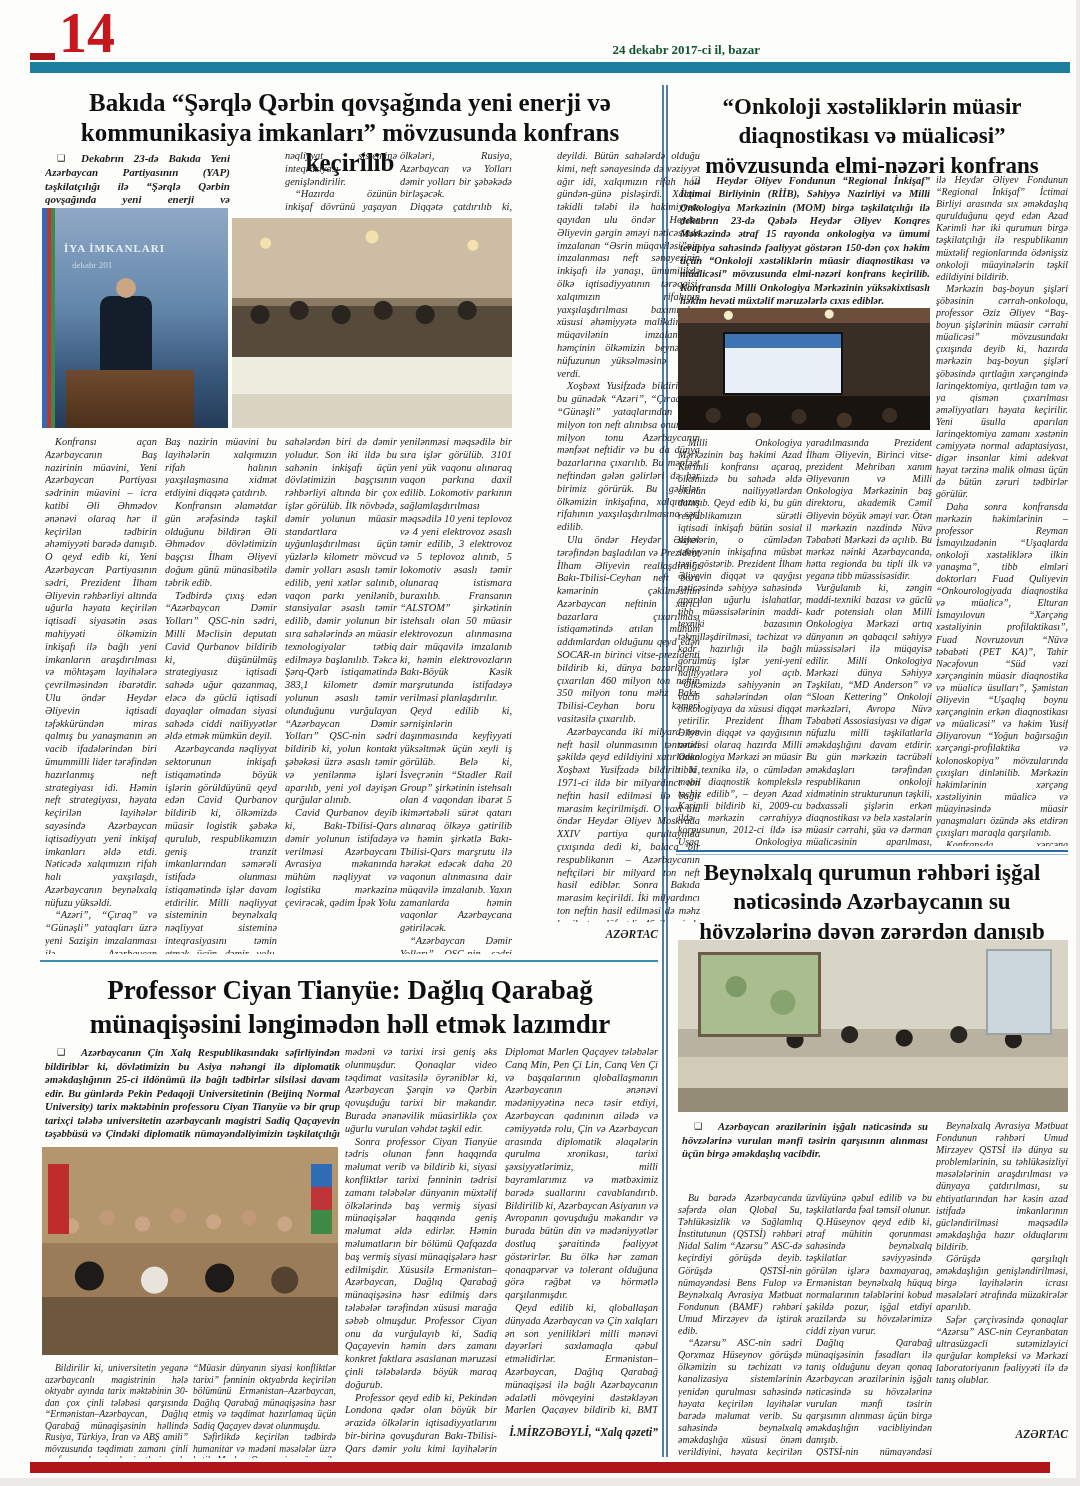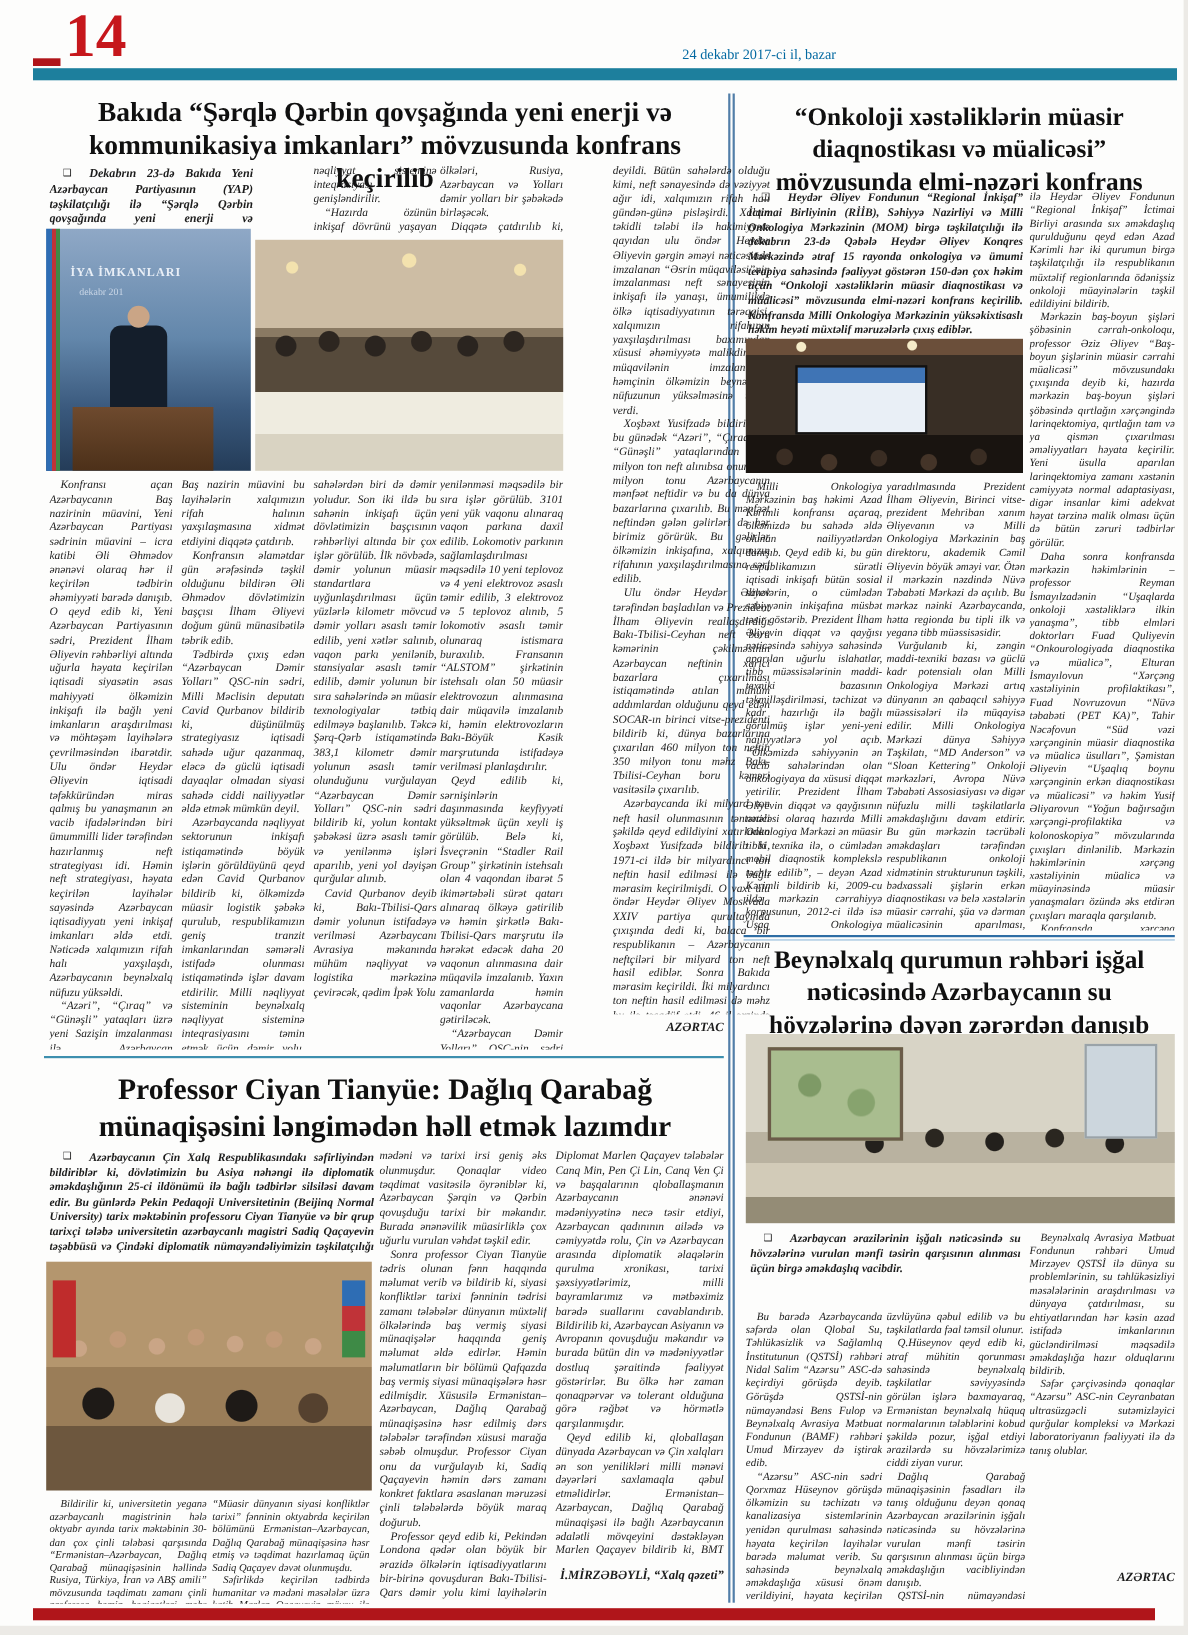--- a/index.html
+++ b/index.html
@@ -3,21 +3,21 @@
 <meta charset="utf-8">
 <style>
   html,body{margin:0;padding:0;background:#dedcd7;}
   .page{position:relative;width:1080px;height:1486px;background:#fdfdfc;margin:0 auto;
         font-family:"Liberation Serif",serif;color:#1c1c1c;overflow:hidden;}
   .abs{position:absolute;}
   
   .pagenum{font-weight:bold;color:#c6171c;font-size:56px;line-height:1;background:#fdfdfc;padding:0 4px;}
   .teal-bar{background:#1d7f9d;}
   .red-dash{background:#b0151a;}
-  .dateline{color:#0369a1;font-weight:normal;font-size:13px;white-space:nowrap;}
+  .dateline{color:#14532d;font-weight:bold;font-size:13px;white-space:nowrap;}
   .masthead{color:#cb1f24;font-weight:bold;font-size:28px;letter-spacing:1px;white-space:nowrap;}
   
   .headline{font-weight:bold;text-align:center;color:#101010;}
   .h-energy{font-size:25px;line-height:1.2;}
   .h-right{font-size:23px;line-height:1.28;}
   .h-prof{font-size:27px;line-height:1.25;}
   
   .lead{font-weight:bold;font-style:italic;text-align:justify;overflow:hidden;}
   .lead .mark{font-style:normal;font-family:"DejaVu Sans",sans-serif;font-size:9px;
               display:inline-block;margin:0 16px 0 12px;transform:translateY(-1px);}
@@ -231,20 +231,21 @@
       <p>“Azərsu” ASC-nin sədri Qorxmaz Hüseynov görüşdə ölkəmizin su təchizatı və kanalizasiya sistemlərinin yenidən qurulması sahəsində həyata keçirilən layihələr barədə məlumat verib. Su sahəsində beynəlxalq əməkdaşlığa xüsusi önəm verildiyini, həyata keçirilən layihələrin beynəlxalq təşkilatlar tərəfindən yüksək qiymətləndirildiyini xatırladan Q.Hüseynov bildirib ki, “Azərsu” ASC dünyada su sahəsində ən mötəbər qurumlardan sayılan Dünya Su Şurasının, Beynəlxalq Su Ehtiyatları Assosiasiyasının</p>
     </div>
   <div class="abs body-col right-col" style="left:806px;top:1192px;width:126px;height:264px;">
       <p class="cont">üzvlüyünə qəbul edilib və bu təşkilatlarda fəal təmsil olunur.</p>
       <p>Q.Hüseynov qeyd edib ki, ətraf mühitin qorunması sahəsində beynəlxalq təşkilatlar səviyyəsində görülən işlərə baxmayaraq, Ermənistan beynəlxalq hüquq normalarının tələblərini kobud şəkildə pozur, işğal etdiyi ərazilərdə su hövzələrimizə ciddi ziyan vurur.</p>
       <p>Dağlıq Qarabağ münaqişəsinin fəsadları ilə tanış olduğunu deyən qonaq Azərbaycan ərazilərinin işğalı nəticəsində su hövzələrinə vurulan mənfi təsirin qarşısının alınması üçün birgə əməkdaşlığın vacibliyindən danışıb.</p>
       <p>QSTSİ-nin nümayəndəsi Bens</p>
     </div>
   <div class="abs body-col right-col" style="left:936px;top:1120px;width:132px;height:298px;">
       <p>Beynəlxalq Avrasiya Mətbuat Fondunun rəhbəri Umud Mirzəyev QSTSİ ilə dünya su problemlərinin, su təhlükəsizliyi məsələlərinin araşdırılması və dünyaya çatdırılması, su ehtiyatlarından hər kəsin azad istifadə imkanlarının gücləndirilməsi məqsədilə əməkdaşlığa hazır olduqlarını bildirib.</p>
+      <p>Görüşdə qarşılıqlı əməkdaşlığın genişləndirilməsi, birgə layihələrin icrası məsələləri ətrafında müzakirələr aparılıb.</p>
       <p>Səfər çərçivəsində qonaqlar “Azərsu” ASC-nin Ceyranbatan ultrasüzgəcli sutəmizləyici qurğular kompleksi və Mərkəzi laboratoriyanın fəaliyyəti ilə də tanış olublar.</p>
     </div>
   <div class="abs sig" style="left:936px;top:1428px;width:132px;">AZƏRTAC</div>
 
   <div class="abs bottom-bar" style="left:30px;top:1462px;width:1020px;height:11px;"></div>
   <div class="abs edge" style="left:0;top:1478px;width:1080px;height:8px;"></div>
 
 </div>
 
 </body></html>

